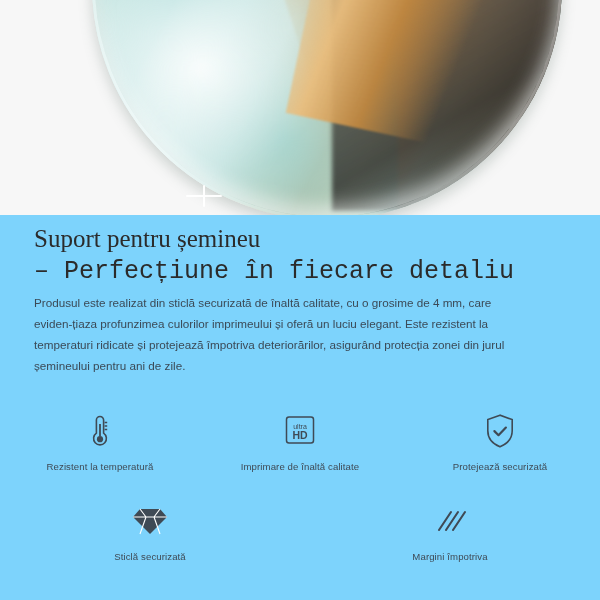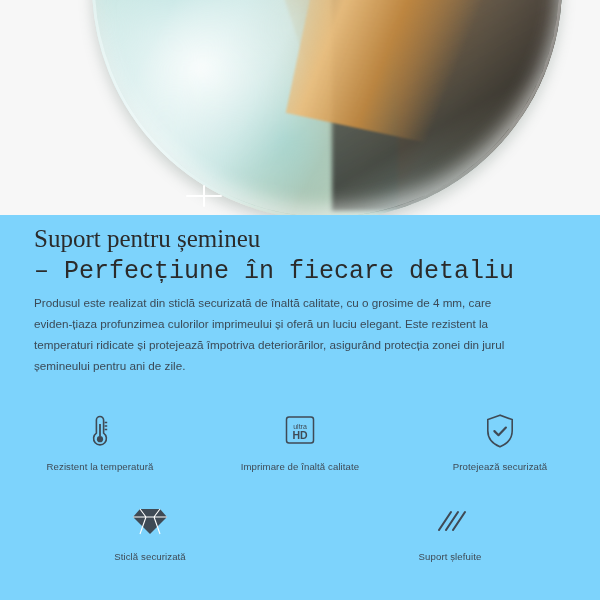--- a/index.html
+++ b/index.html
@@ -249,20 +249,20 @@
       <div class="feat">
         <div class="feat-ico">
           <svg width="36" height="30" viewBox="0 0 36 30">
             <g stroke="#3f4a55" stroke-width="2.1" stroke-linecap="round">
               <path d="M7 24 19 6"></path>
               <path d="M14 24 26 6"></path>
               <path d="M21 24 33 6"></path>
             </g>
           </svg>
         </div>
-        <div class="feat-label">Suport șlefuite</div>
+        <div class="feat-label">Margini împotriva</div>
       </div>
 
 
     </div>
   </div>
 
 </div>
 
 </body></html>

